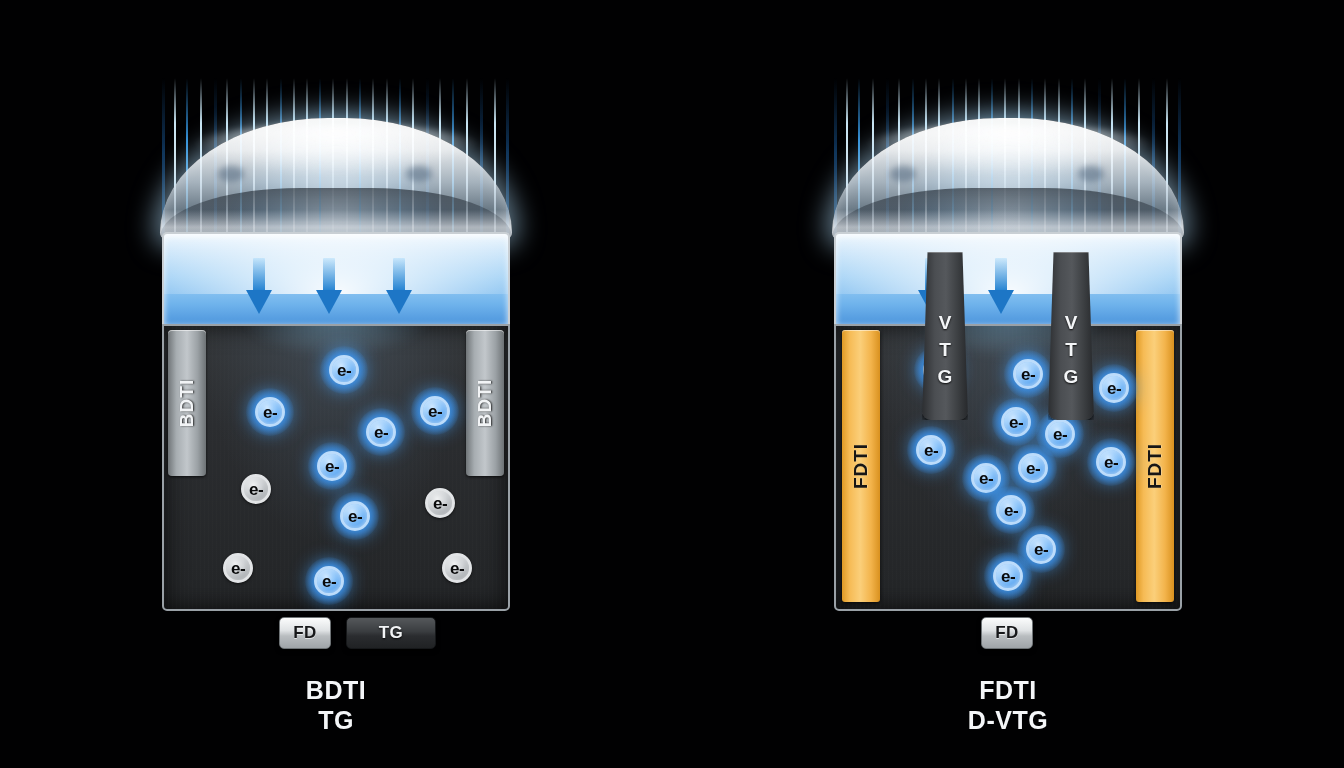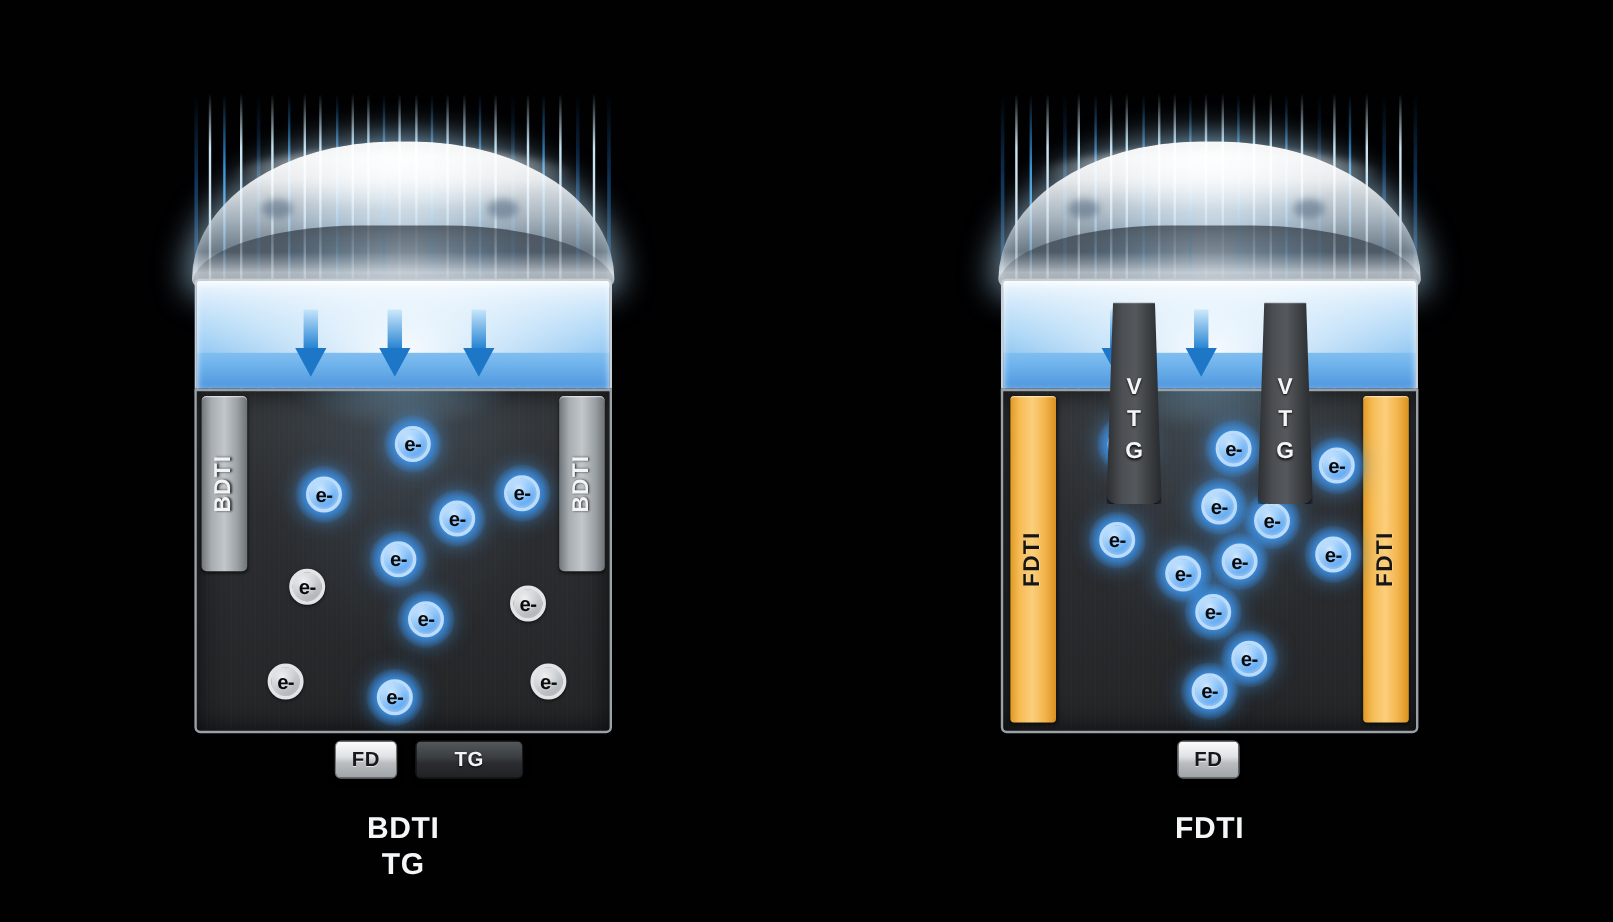--- a/index.html
+++ b/index.html
@@ -474,16 +474,17 @@
     <div class="vtg r" style="right:250px;">
       <span>V</span>
       <span>T</span>
       <span>G</span>
     </div>
 
     <div class="pad fd" style="left:309px;top:617px;width:50px;z-index:8">FD</div>
 
     <div class="caption" style="top:675px">
       <div class="l1">FDTI</div>
+      <div class="l2">D-VTG</div>
     </div>
   </div>
 
 </div>
 
 </body></html>

